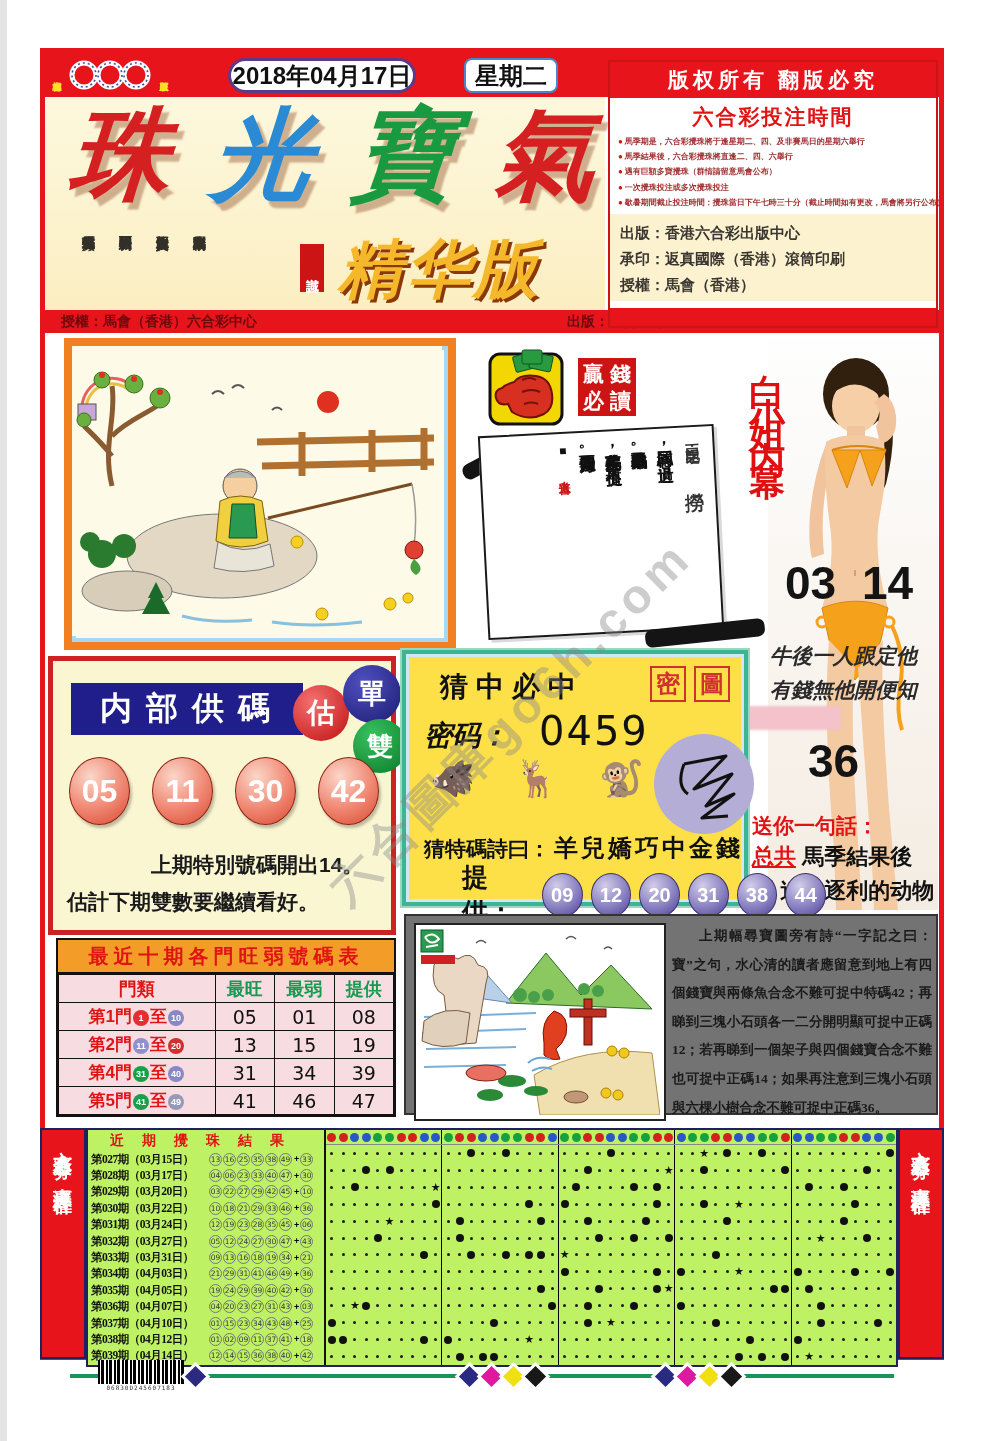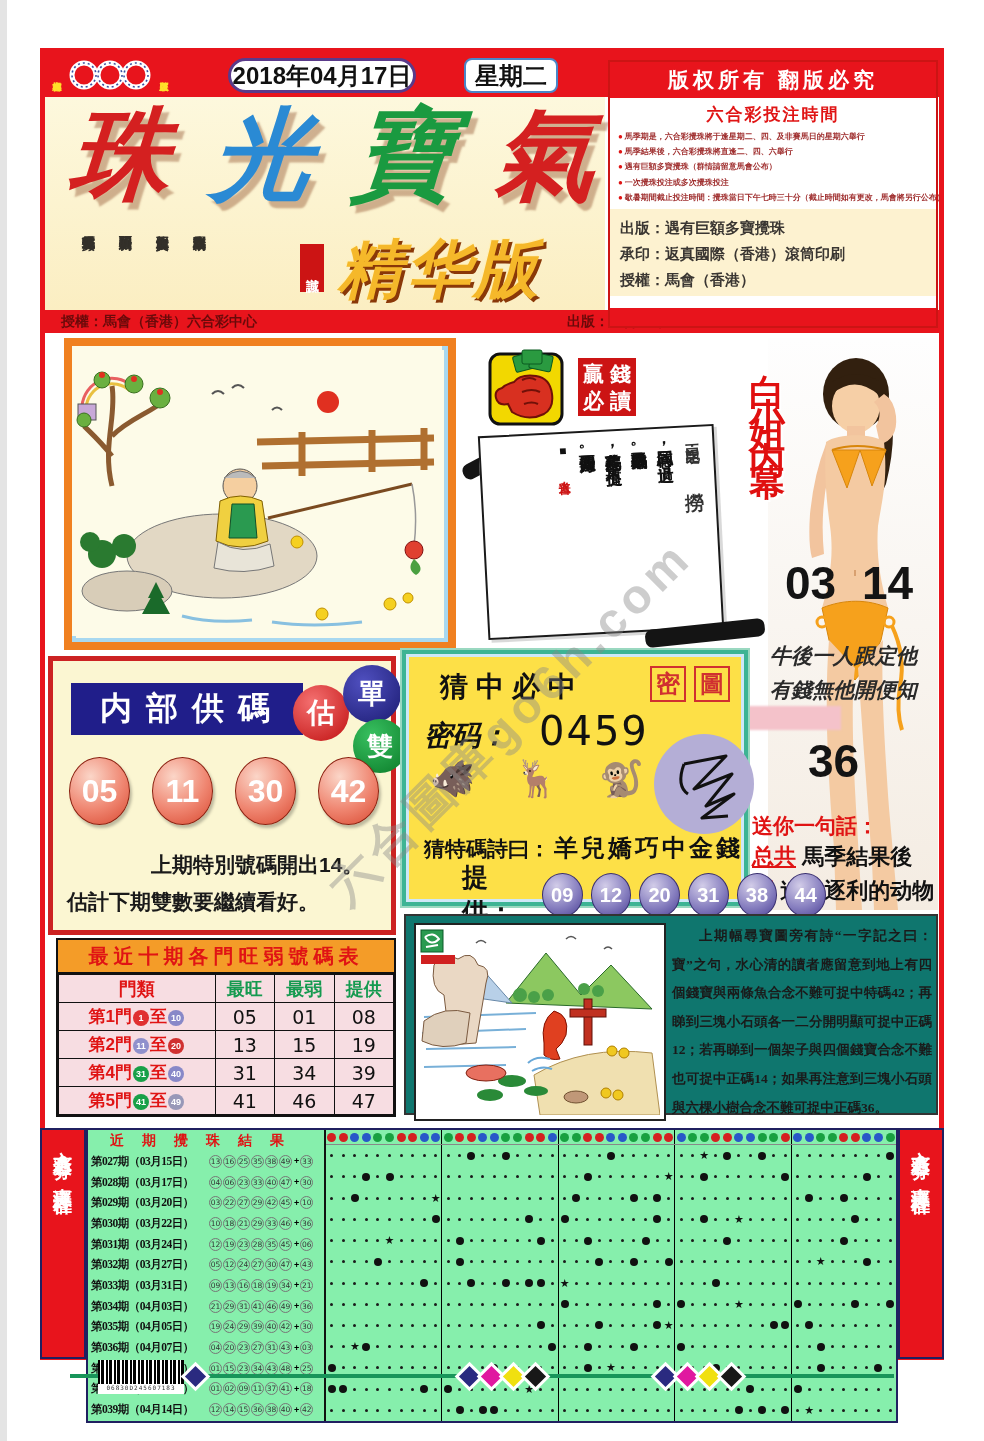--- a/index.html
+++ b/index.html
@@ -28,21 +28,21 @@
   #edition{left:338px;top:226px;font-size:64px;font-weight:bold;font-style:italic;font-family:"Liberation Serif",serif;
     color:#f5b82a;text-shadow:3px 3px 0 #8a3808,-1px -1px 0 #fff0b8;letter-spacing:4px;}
   #license-bar{left:45px;top:310px;width:894px;height:23px;background:#e8141c;color:#6a0a0a;font-size:14px;font-weight:bold;
     display:flex;align-items:center;}
   #license-left{margin-left:16px;}
   #license-right{margin-left:310px;}
   
   #infobox{left:608px;top:60px;width:330px;height:268px;background:#fff;border:2px solid #cc1414;}
   #rights-bar{height:36px;background:#e8141c;color:#fff;font-size:21px;font-weight:bold;letter-spacing:4px;
     display:flex;align-items:center;justify-content:center;}
-  #betting-title{color:#e01414;font-size:17px;font-weight:bold;text-align:center;margin:5px 0 3px 0;letter-spacing:2px;}
+  #betting-title{color:#e01414;font-size:21px;font-weight:bold;text-align:center;margin:5px 0 3px 0;letter-spacing:2px;}
   #bullets{padding:0 8px;}
   .bullet{font-size:8px;color:#a03030;font-weight:bold;line-height:1.9;white-space:nowrap;}
   .bullet .bdot{color:#e01414;font-size:8px;margin-right:2px;}
   #publisher{background:#fdf2d0;padding:6px 10px 2px 10px;margin-top:4px;}
   .pub-line{font-size:15px;font-weight:bold;color:#3a3632;line-height:1.75;}
   #infobox-footer{position:absolute;bottom:0;left:0;width:100%;height:18px;background:#e8141c;}
   
   #cartoon-box{left:64px;top:338px;width:392px;height:312px;border:8px solid #f08020;background:#fdfbe8;
     box-shadow:inset 0 0 0 4px #a8d8f0;}
   
@@ -119,29 +119,29 @@
   #strength table{width:100%;border-collapse:collapse;}
   #strength th,#strength td{border:1px solid #111;text-align:center;height:27px;padding:0;}
   #strength th{font-size:18px;}
   th.h-door{color:#e01414;}
   th.h-green{color:#159a50;}
   td.door-cell{font-size:17px;font-weight:bold;color:#e01414;white-space:nowrap;}
   .mini-ball{display:inline-flex;width:16px;height:16px;border-radius:50%;color:#fff;font-size:9px;font-weight:bold;
     align-items:center;justify-content:center;vertical-align:middle;margin:0 1px;}
   td.val-cell{font-size:19px;color:#111;font-family:"DejaVu Sans",sans-serif;}
   
-  #analysis-box{left:404px;top:914px;width:534px;height:201px;border:2px solid #333;background:#0f766e;}
+  #analysis-box{left:404px;top:914px;width:534px;height:201px;border:2px solid #333;background:#737373;}
   #land-box{position:absolute;left:8px;top:7px;width:248px;height:194px;border:2px solid #222;background:#fff;}
   #analysis-text{position:absolute;left:266px;top:6px;width:260px;height:198px;font-family:"Liberation Serif",serif;
     font-size:13.5px;font-weight:bold;color:#1a1a1a;line-height:2.12;text-indent:2em;text-align:justify;}
   
   .side-banner{top:1128px;width:46px;height:231px;background:#e8141c;border:2px solid #202060;display:flex;align-items:center;justify-content:center;}
   #banner-left{left:40px;} #banner-right{left:898px;}
   .side-banner .vtext{color:#fff;font-size:19px;font-weight:bold;letter-spacing:3px;height:215px;line-height:1;}
-  #results-box{left:86px;top:1128px;width:812px;height:295px;border:2px solid #202060;background:#86efac;display:flex;justify-content:flex-end;}
+  #results-box{left:86px;top:1128px;width:812px;height:239px;border:2px solid #202060;background:#bef264;display:flex;justify-content:flex-end;}
   #res-left{width:236px;border-right:2px solid #111;display:flex;flex-direction:column;}
   #res-title{height:21px;color:#e01414;font-size:14px;font-weight:bold;letter-spacing:18px;text-align:center;line-height:21px;white-space:nowrap;}
   #res-list{flex:1;display:flex;flex-direction:column;padding:0 0 1px 3px;}
   .res-row{flex:1;display:flex;align-items:center;white-space:nowrap;}
   .res-issue{font-family:"Liberation Serif",serif;font-weight:bold;font-size:11.5px;color:#111;width:118px;letter-spacing:-.5px;}
   .res-circ{display:inline-flex;width:11px;height:11px;border-radius:50%;border:1px solid #777;font-size:7.5px;color:#333;
     align-items:center;justify-content:center;margin-right:1px;font-family:"DejaVu Sans",sans-serif;}
   .res-plus{font-size:9px;font-weight:bold;margin:0 1px;}
   #res-right{flex:1;display:flex;flex-direction:column;}
   #ball-strip{height:14px;display:flex;border-bottom:1px solid #888;}
@@ -214,21 +214,21 @@
   <div id="rights-bar">版权所有 翻版必究</div>
   <div id="betting-title">六合彩投注時間</div>
   <div id="bullets">
       <div class="bullet"><span class="bdot">●</span><span>馬季期是，六合彩攪珠將于逢星期二、四、及非賽馬日的星期六舉行</span></div>
       <div class="bullet"><span class="bdot">●</span><span>馬季結果後，六合彩攪珠將直逢二、四、六舉行</span></div>
       <div class="bullet"><span class="bdot">●</span><span>遇有巨額多寶攪珠（群情請留意馬會公布）</span></div>
       <div class="bullet"><span class="bdot">●</span><span>一次攪珠投注或多次攪珠投注</span></div>
       <div class="bullet"><span class="bdot">●</span><span>歇暑期間截止投注時間：攪珠當日下午七時三十分（截止時間如有更改，馬會將另行公布）</span></div>
     </div>
   <div id="publisher">
-      <div class="pub-line"><span>出版：</span><span>遇有巨額多寶攪珠</span></div>
+      <div class="pub-line"><span>出版：</span><span>香港六合彩出版中心</span></div>
       <div class="pub-line"><span>承印：</span><span>返真國際（香港）滾筒印刷</span></div>
       <div class="pub-line"><span>授權：</span><span>馬會（香港）</span></div>
     </div>
   <div id="infobox-footer"></div>
 </div>
 
 <div id="cartoon-box" class="abs">
   <svg width="370" height="290" viewBox="0 0 370 290">
     <rect width="370" height="290" fill="#fdfbe8"></rect>
     <path d="M10,60 A30,30 0 0 1 60,40" stroke="#e86060" stroke-width="3" fill="none"></path>

